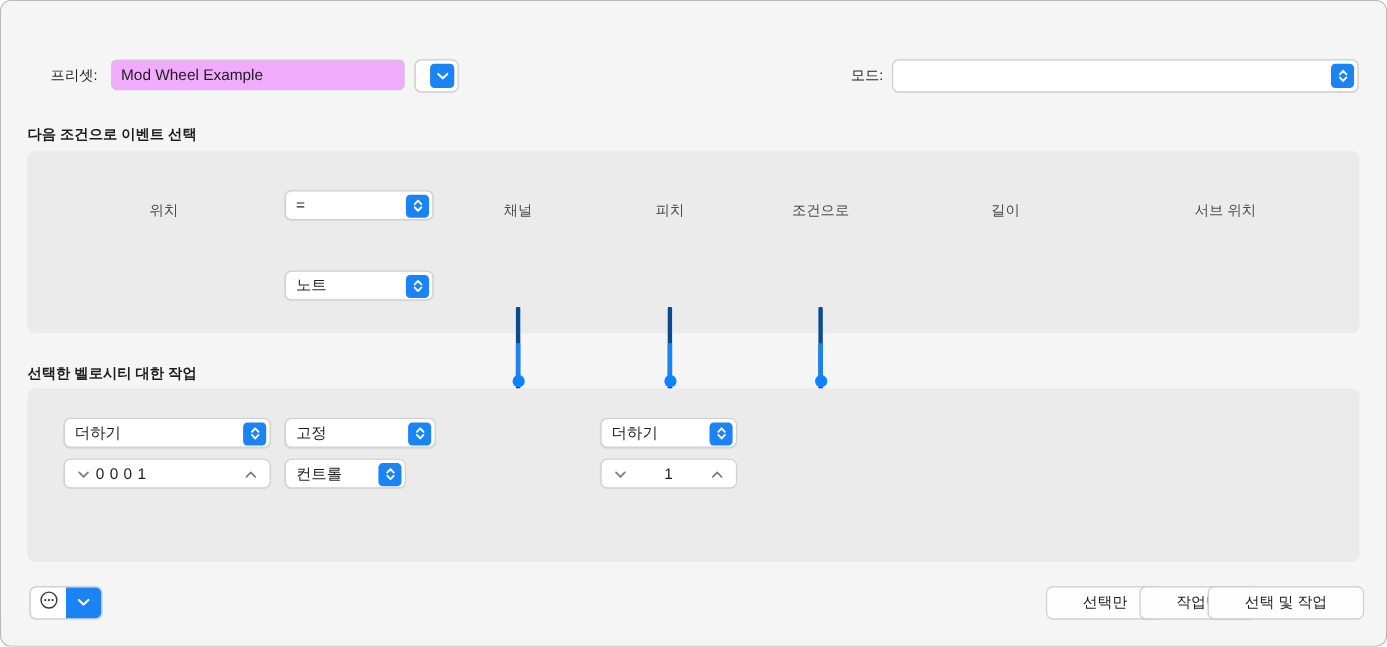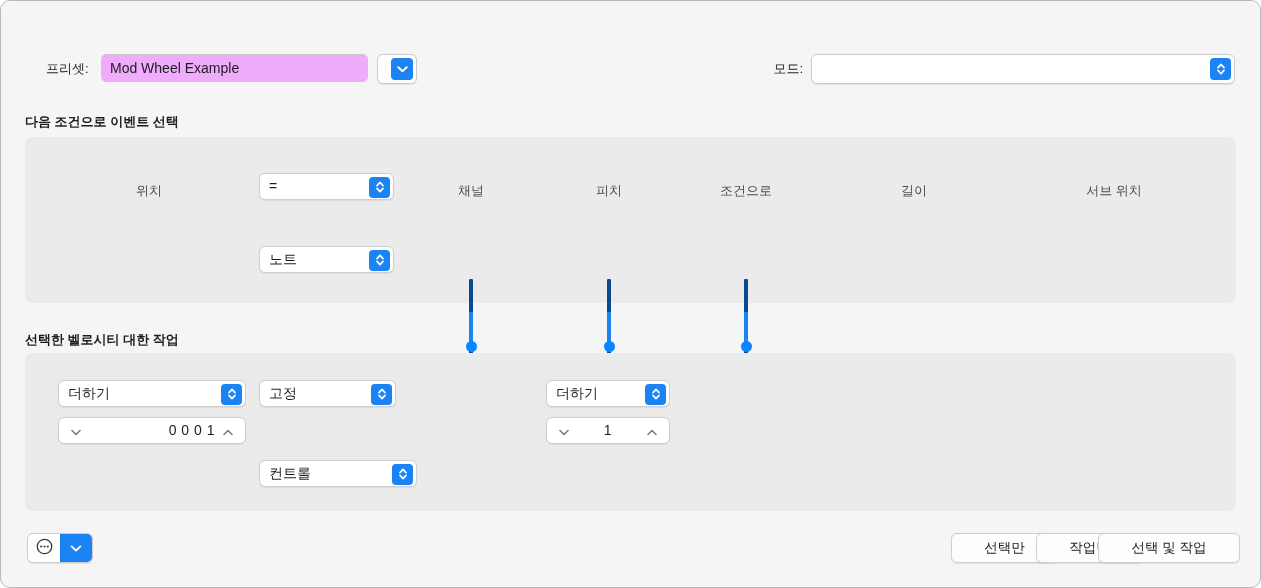--- a/index.html
+++ b/index.html
@@ -271,21 +271,21 @@
   .stepper .sval {
     position: absolute;
     left: 0; right: 0;
     top: 4px;
     text-align: center;
     font-size: 14px;
     color: #1d1d1f;
     letter-spacing: 0.5px;
   }
   .stepper .sval.wide {
-    text-align: right;
+    text-align: left;
     right: 30px;
     left: 28px;
   }
 
   
   .vslider {
     position: absolute;
     width: 16px;
     top: 278px;
     height: 98px;
@@ -475,21 +475,21 @@
 
     <div class="popup" style="left:258px; top:379px; width:137px;">
       <span class="pval">고정</span>
       <span class="chip">
         <svg width="10" height="14" viewBox="0 0 10 14">
             <path d="M2 5.6 L5 2.4 L8 5.6" stroke="#fff" stroke-width="1.7" fill="none" stroke-linecap="round" stroke-linejoin="round"></path>
             <path d="M2 8.4 L5 11.6 L8 8.4" stroke="#fff" stroke-width="1.7" fill="none" stroke-linecap="round" stroke-linejoin="round"></path>
           </svg>
       </span>
     </div>
-    <div class="popup" style="left:258px; top:416px; width:158px;margin-top:43px;">
+    <div class="popup" style="left:258px; top:416px; width:110px;">
       <span class="pval">컨트롤</span>
       <span class="chip">
         <svg width="10" height="14" viewBox="0 0 10 14">
             <path d="M2 5.6 L5 2.4 L8 5.6" stroke="#fff" stroke-width="1.7" fill="none" stroke-linecap="round" stroke-linejoin="round"></path>
             <path d="M2 8.4 L5 11.6 L8 8.4" stroke="#fff" stroke-width="1.7" fill="none" stroke-linecap="round" stroke-linejoin="round"></path>
           </svg>
       </span>
     </div>
 
     <div class="popup" style="left:545px; top:379px; width:124px;">

